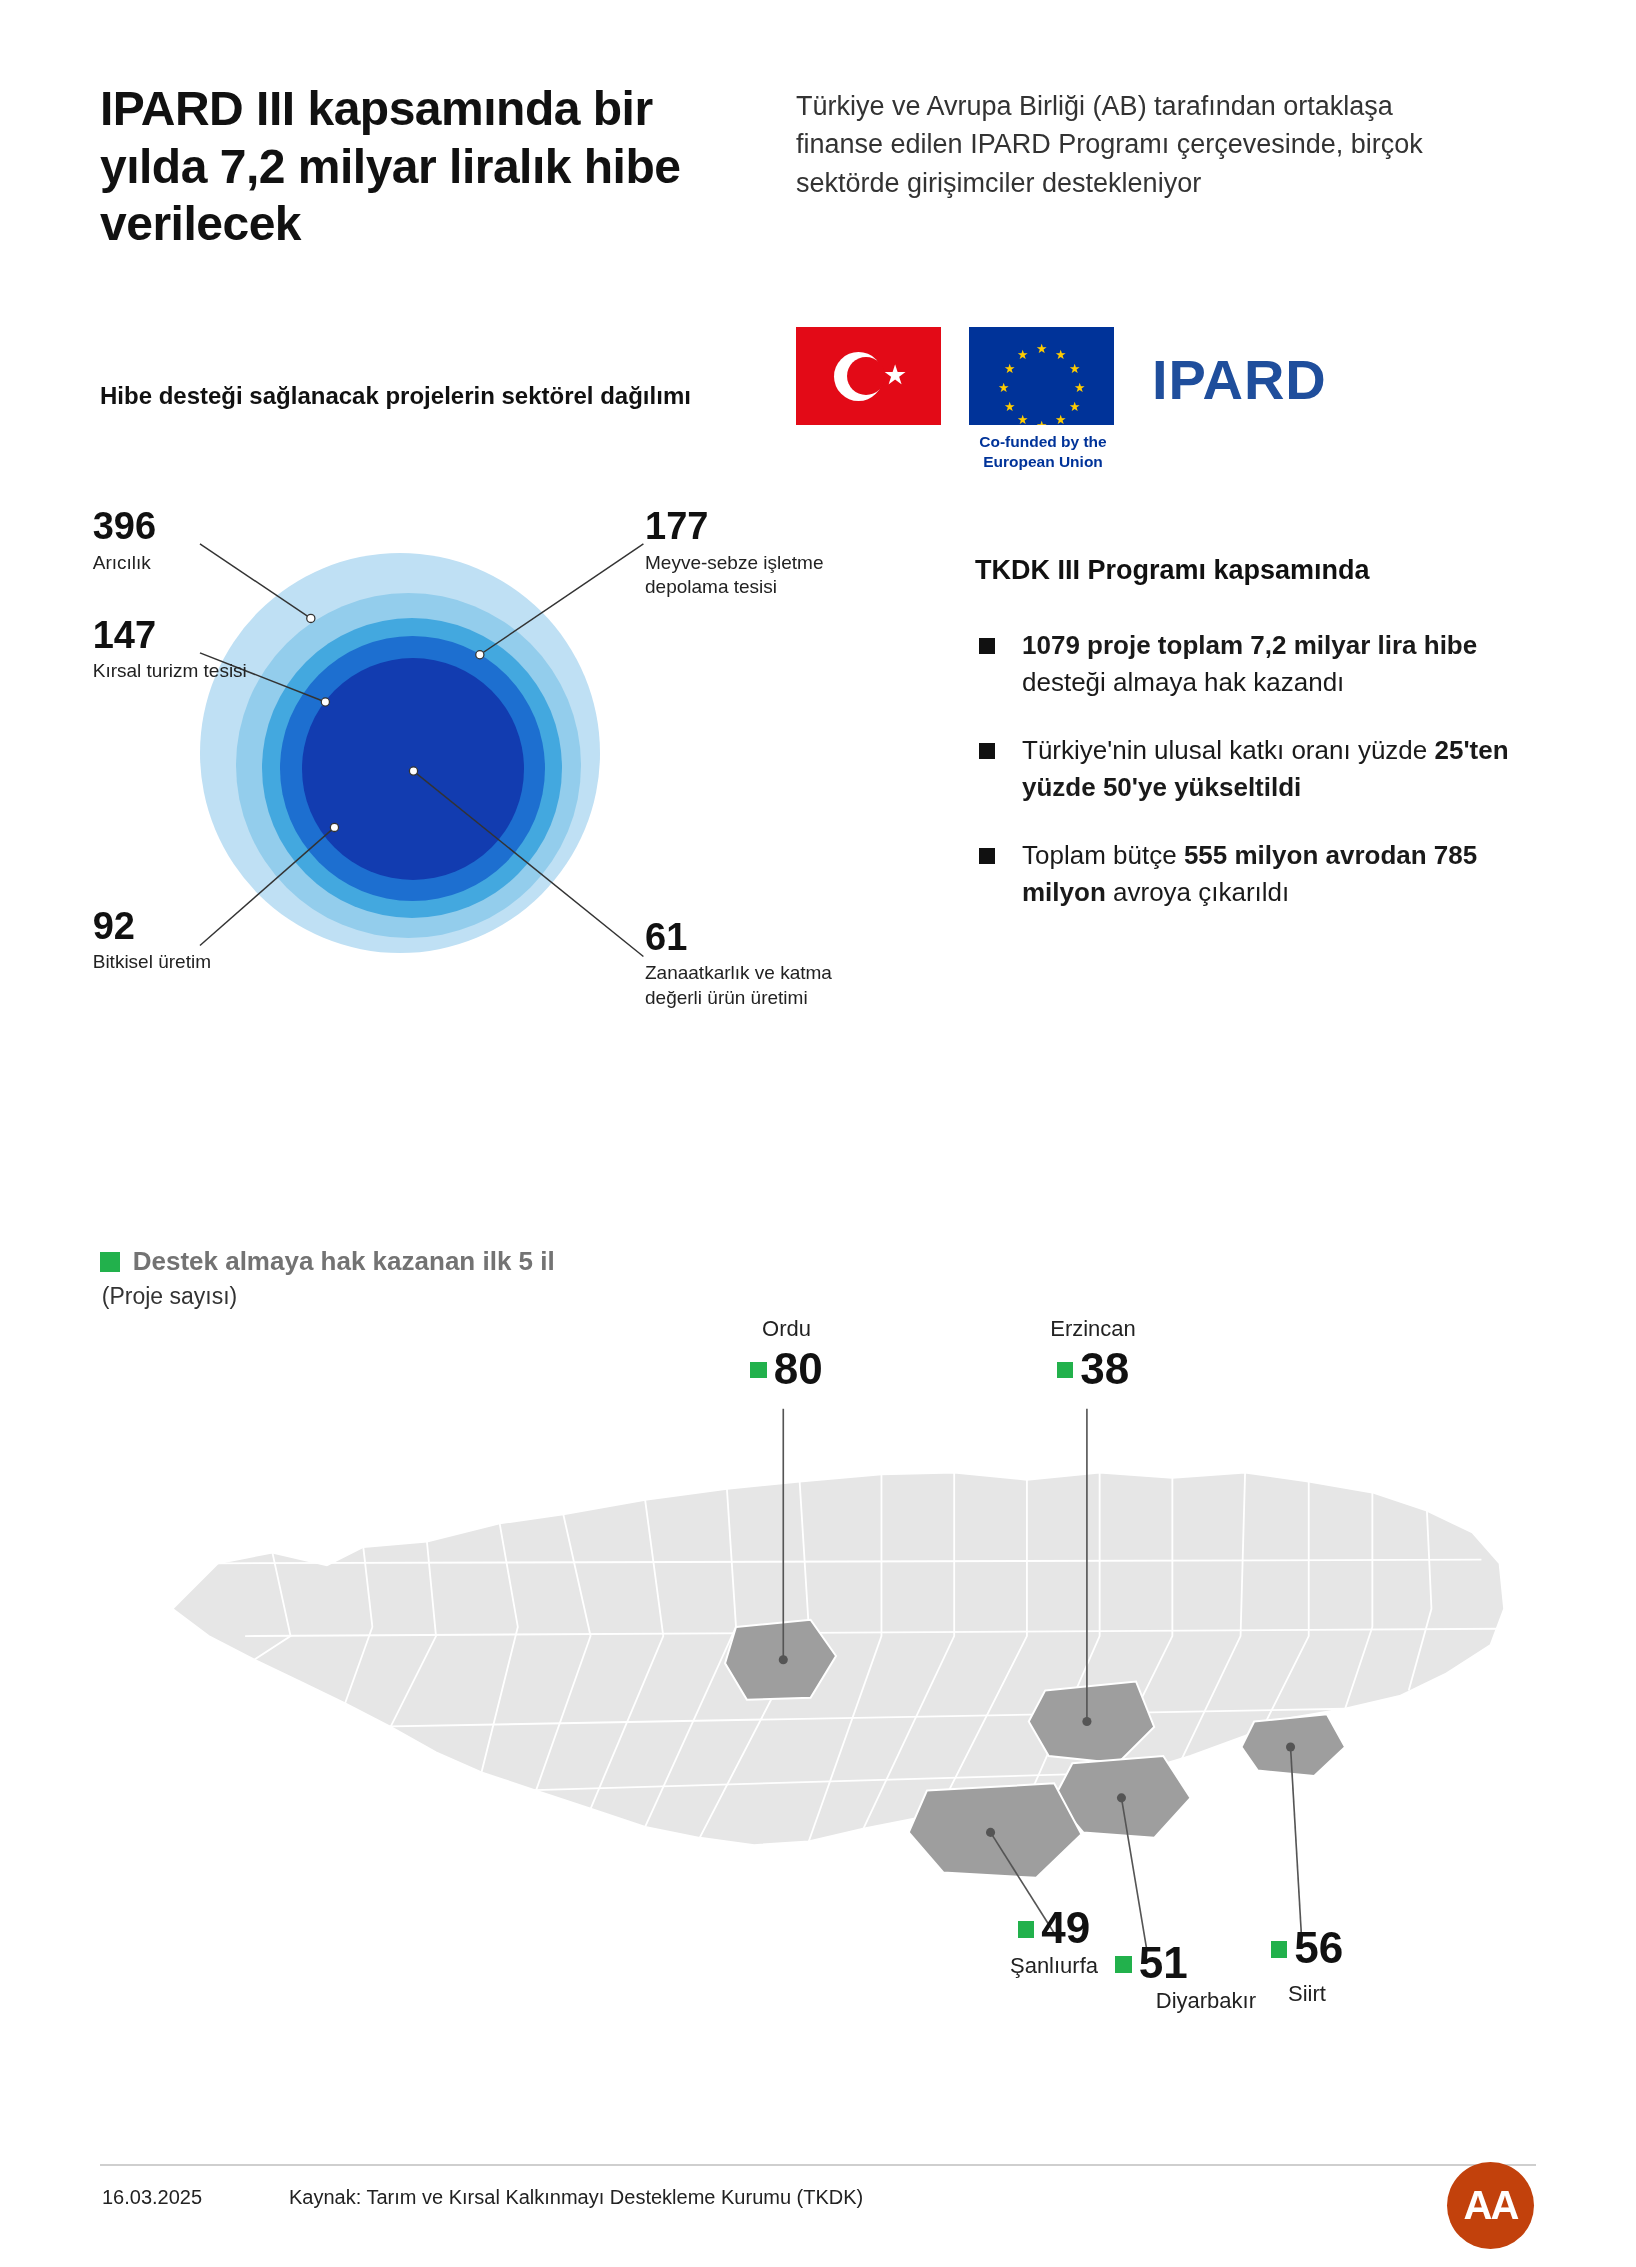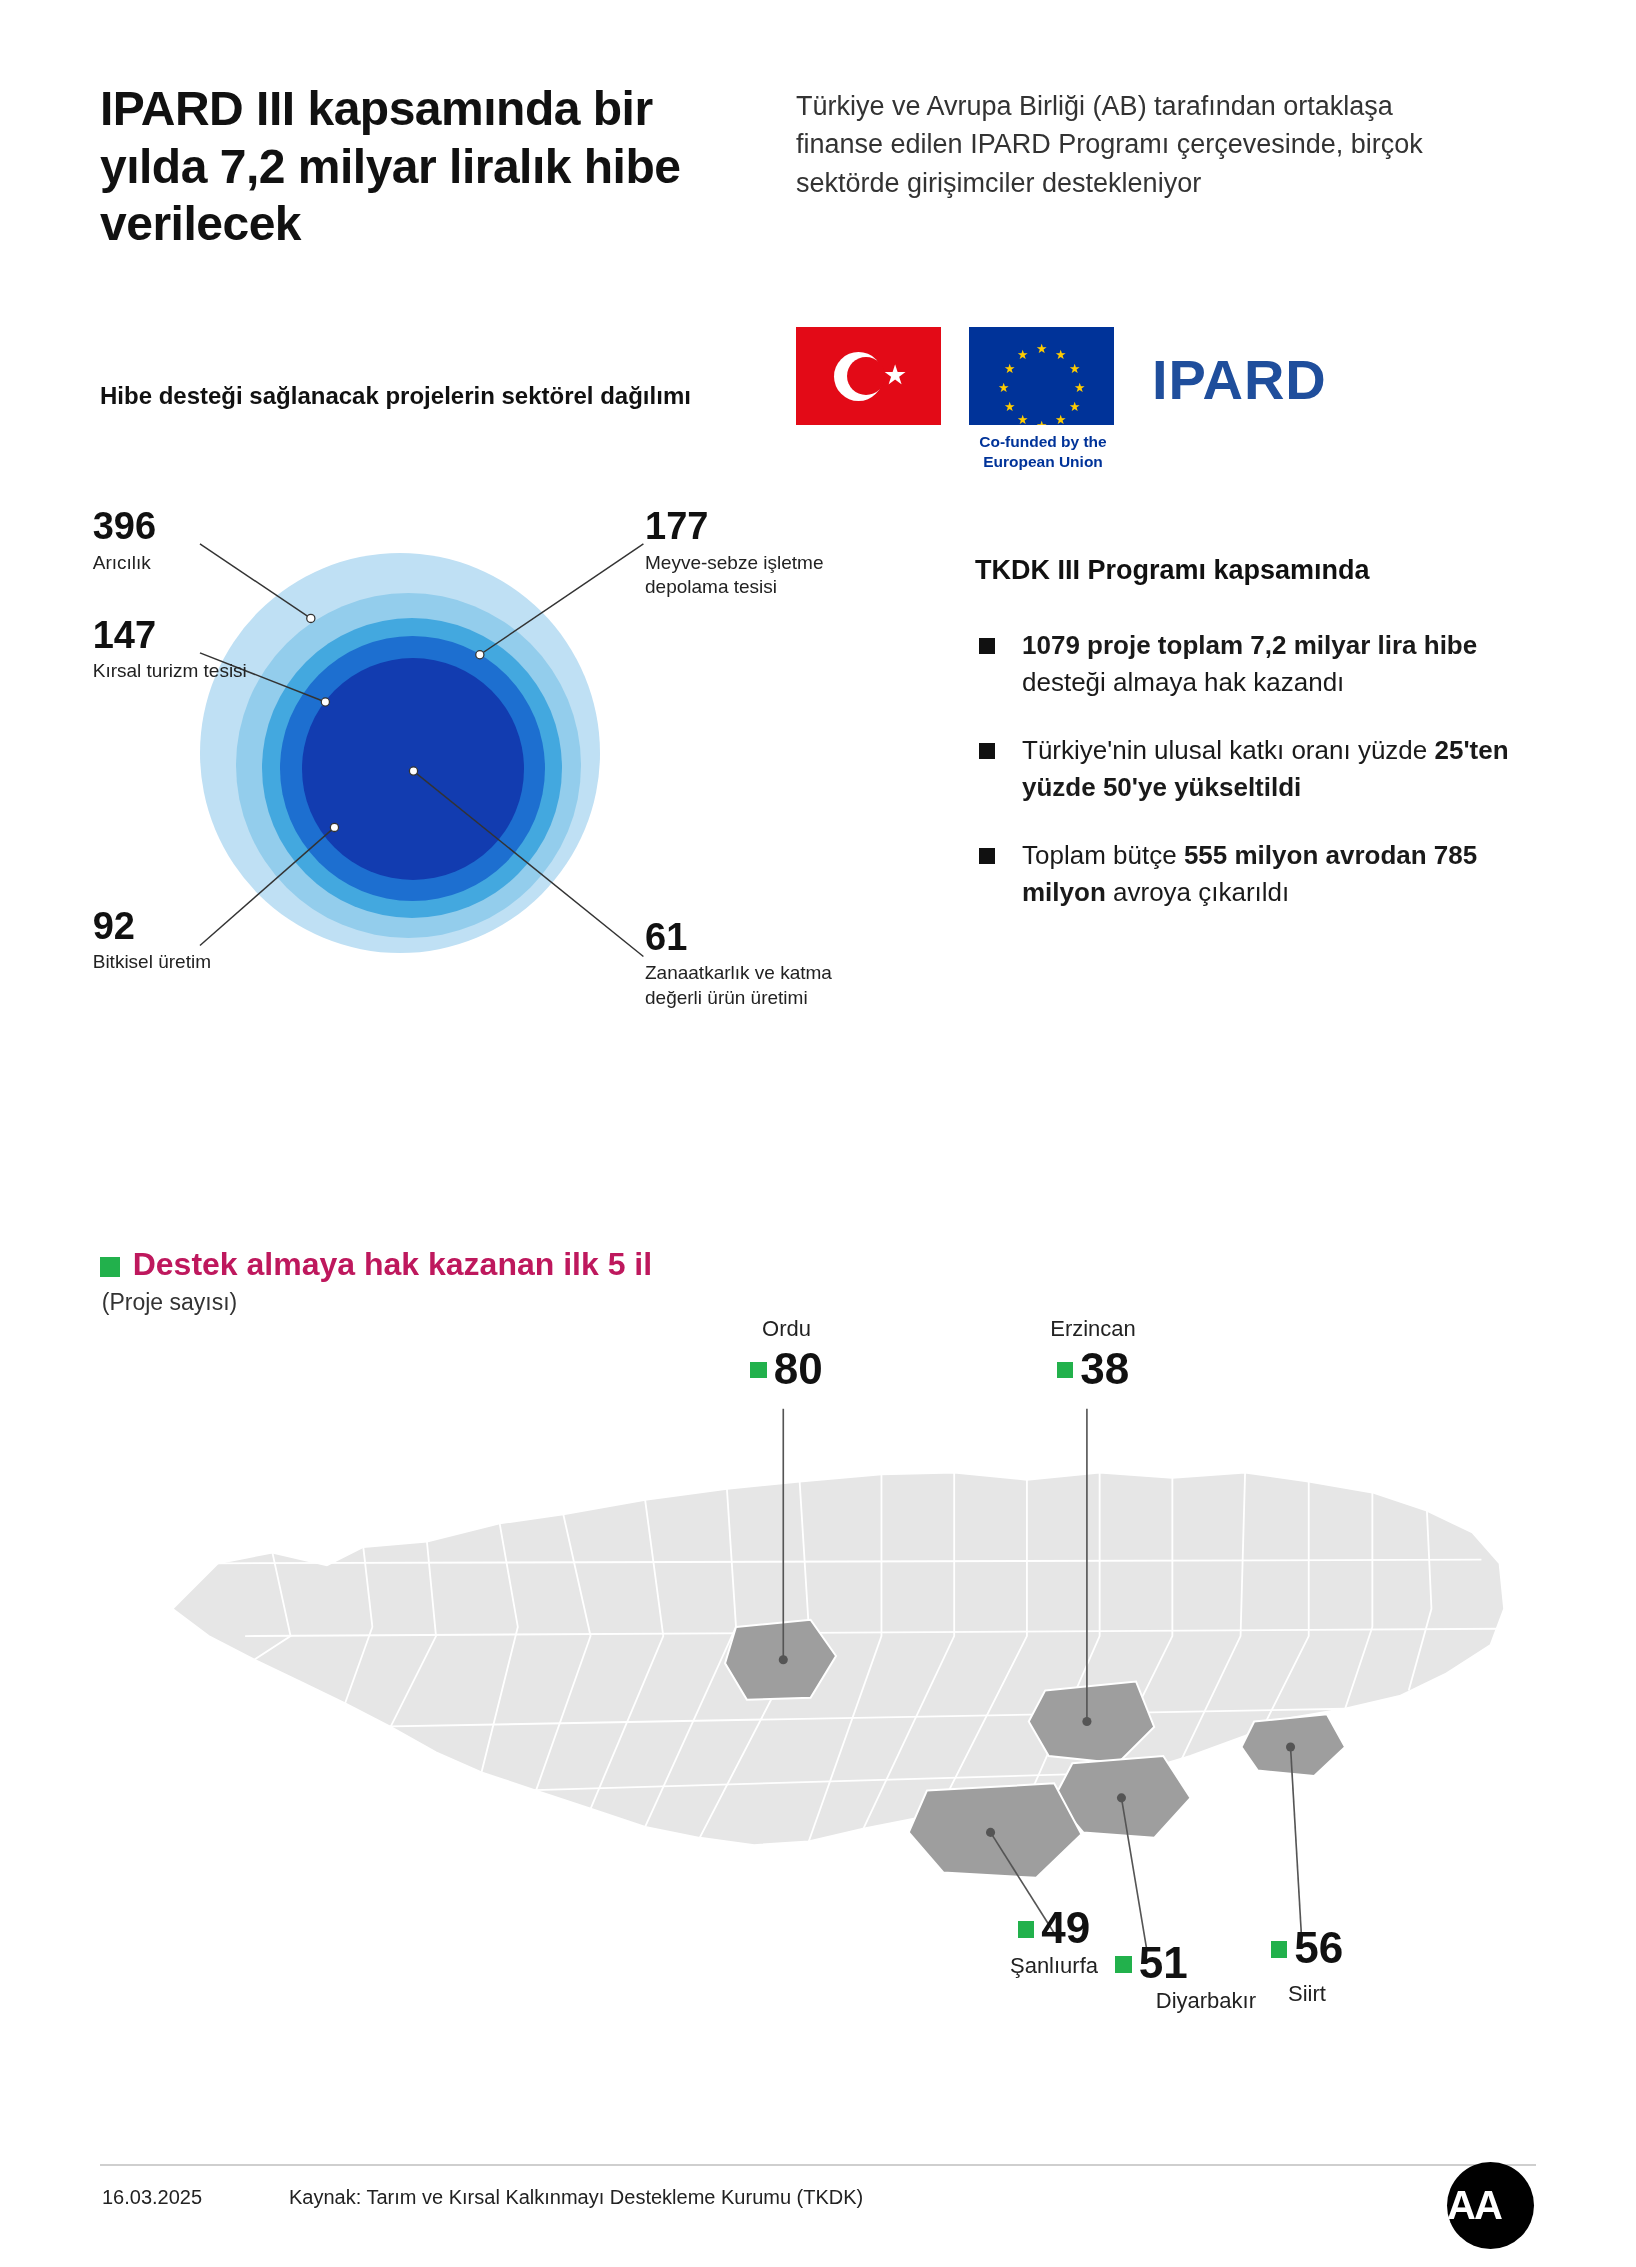--- a/index.html
+++ b/index.html
@@ -97,39 +97,39 @@
     font-size: 27px; font-weight: bold; color: #111111;
   }
   .bullets { position: absolute; left: 975px; top: 627px; width: 582px; }
   .bullet { position: relative; padding-left: 47px; margin-bottom: 31px; font-size: 26px; line-height: 1.42; color: #1a1a1a; }
   .bullet .sq { position: absolute; left: 3.6px; top: 11px; width: 16.4px; height: 16.4px; background: #111111; }
   .bullet b { font-weight: bold; text-align: right; }
 
   
   .legend { position: absolute; left: 100px; top: 1246px; width: 818px; }
   .legend .lsq { display: inline-block; width: 20px; height: 20px; background: #22b14c; vertical-align: -1.8px; margin-right: 12.7px; }
-  .legend .ltext { font-size: 32px; font-weight: bold; color: #be185d; }
+  .legend .ltext { font-size: 26px; font-weight: bold; color: #737373; }
   .legend .lsub { font-size: 23px; color: #333333; margin-top: 5.5px; margin-left: 1.8px; }
 
   .mapwrap { position: absolute; left: 136px; top: 1336px; width: 1400px; height: 746px; }
   .mapsvg { position: absolute; left: 0; top: 0; }
 
   .mlabel { position: absolute; text-align: center; }
   .mlabel .city { font-size: 22px; color: #222222; line-height: 1.2; }
   .mlabel .val { font-size: 44px; font-weight: bold; color: #111111; line-height: 1.05; }
   .mlabel .gsq { display: inline-block; width: 16.4px; height: 16.4px; background: #22b14c; vertical-align: 5.5px; margin-right: 7.3px; }
 
   
   .rule { position: absolute; left: 100px; top: 2164px; width: 1436px; height: 1.8px; background: #cfcfcf; }
   .foot-date { position: absolute; left: 102px; top: 2186px; font-size: 20px; color: #222222; }
   .foot-src { position: absolute; left: 289px; top: 2186px; font-size: 20px; color: #222222; }
   .aa-logo {
     position: absolute; left: 1447px; top: 2162px; width: 87px; height: 87px;
-    border-radius: 50%; background: #000000; color: #ffffff;
-    font-size: 40px; font-weight: bold; text-align: left; line-height: 87px;
+    border-radius: 50%; background: #c2410c; color: #ffffff;
+    font-size: 40px; font-weight: bold; text-align: center; line-height: 87px;
     letter-spacing: -1.8px;
   }
 </style>
 </head>
 <body>
 
 <div class="page">
 
   <div class="headline">IPARD III kapsamında bir yılda 7,2 milyar liralık hibe verilecek</div>
   <div class="subhead">Türkiye ve Avrupa Birliği (AB) tarafından ortaklaşa finanse edilen IPARD Programı çerçevesinde, birçok sektörde girişimciler destekleniyor</div>

